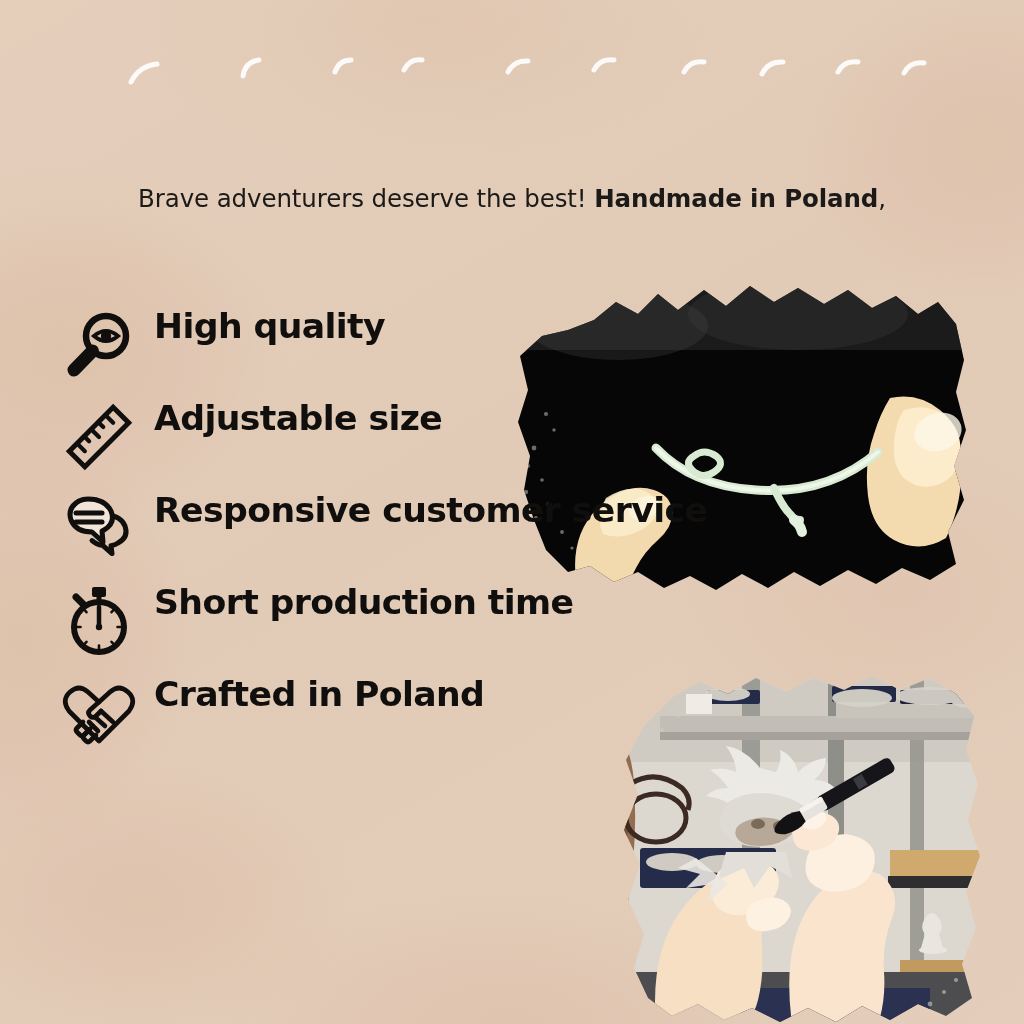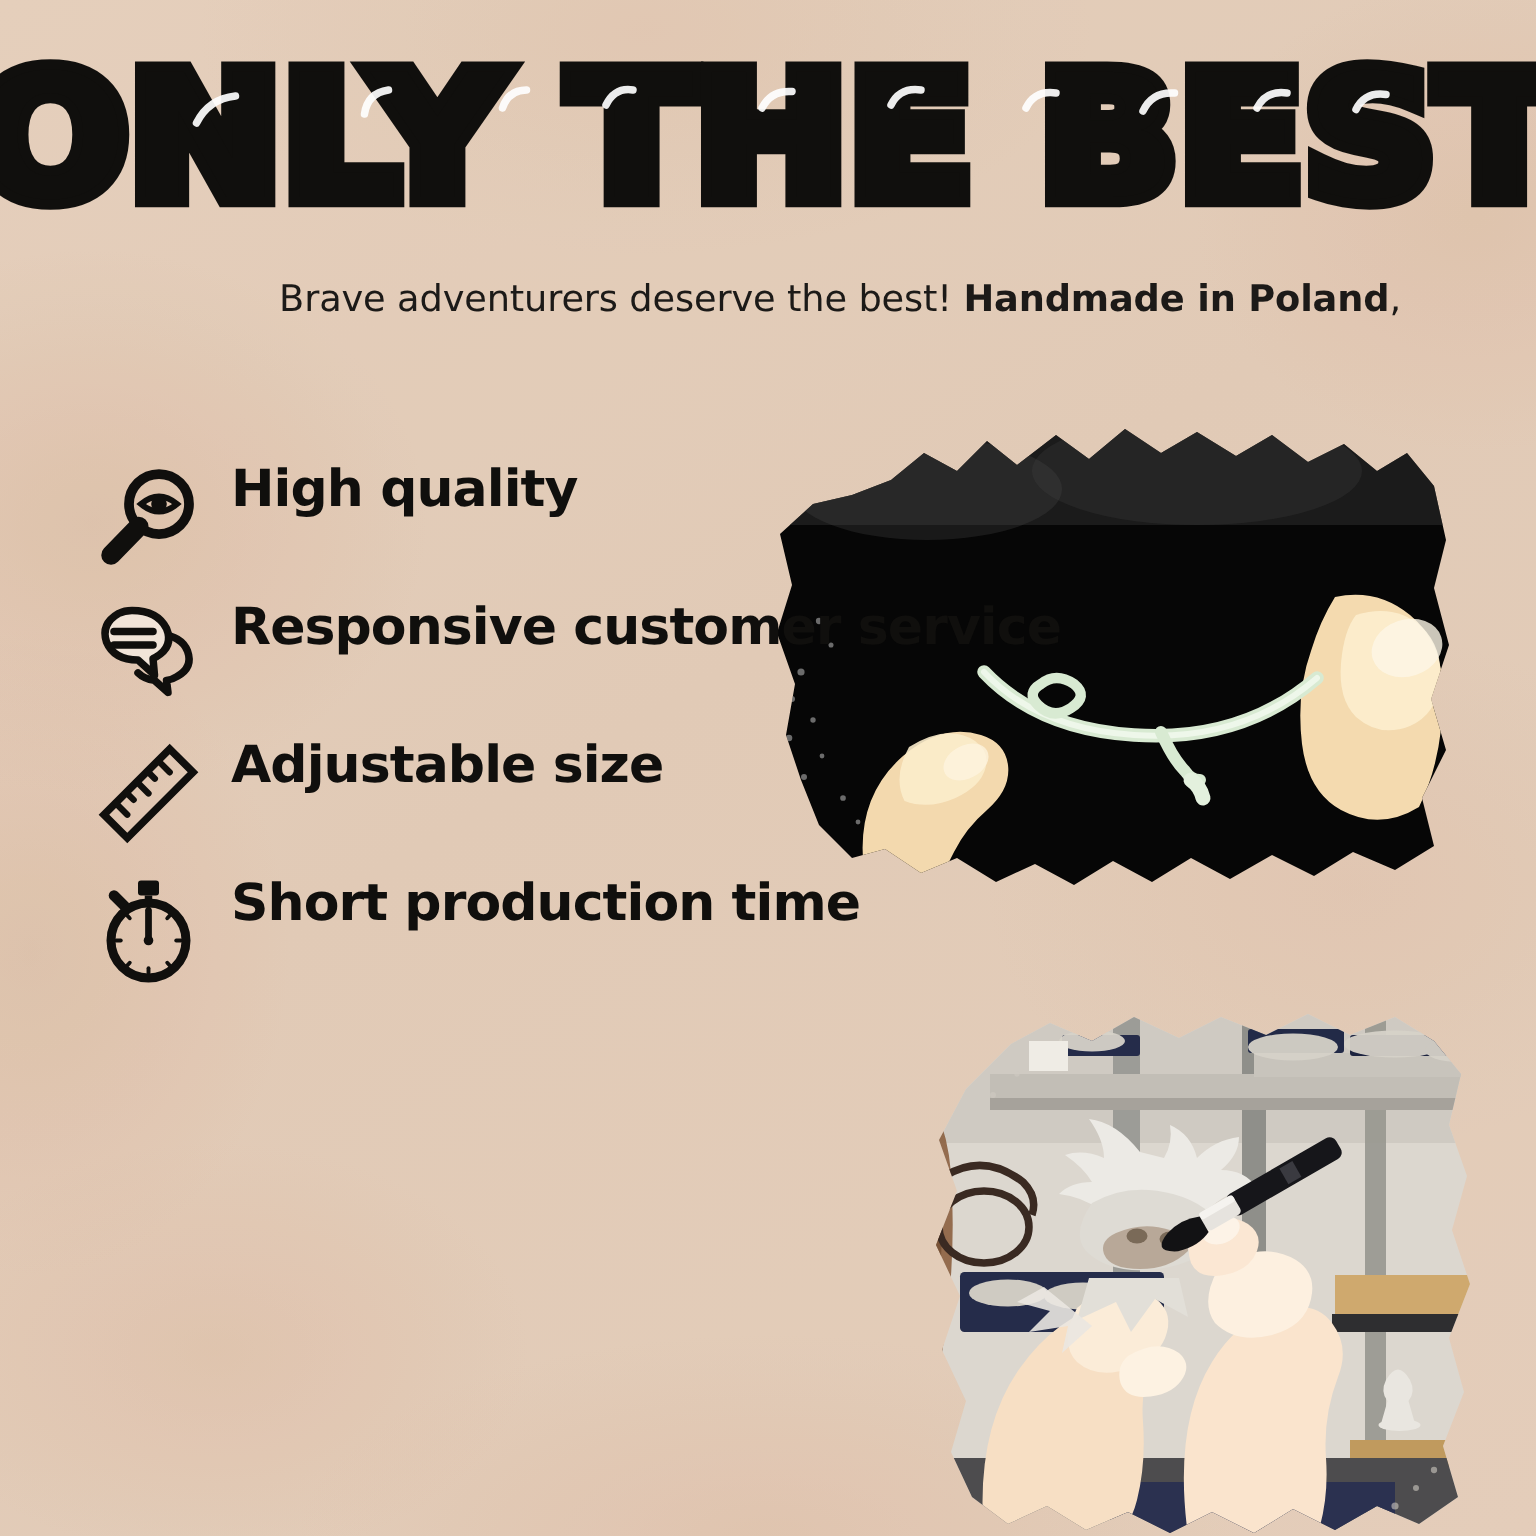--- a/index.html
+++ b/index.html
@@ -79,21 +79,21 @@
     pointer-events: none;
     z-index: 7;
   }
 
   
   #subtitle {
     position: absolute;
     top: 182px;
     left: 0;
     width: 1024px;
-    text-align: right;
+    text-align: center;
     font-family: "DejaVu Sans", sans-serif;
     font-size: 24.5px;
     line-height: 1.42;
     color: #1c1a18;
     letter-spacing: -0.1px;
     z-index: 6;
     padding: 0 90px;
   }
   #subtitle b { font-weight: 700; }
 
@@ -165,23 +165,20 @@
   
   .torn-svg { position: absolute; inset: 0; width: 100%; height: 100%; }
 </style>
 </head>
 <body>
 
 <div id="page">
 
   <div class="paper-texture"></div>
 
-  <div id="headline-wrap">
-    <div id="headline">ONLY THE BEST</div>
-  </div>
 
   <svg id="headline-gloss" viewBox="0 0 1024 60">
     <g fill="none" stroke="#ffffff" stroke-width="5" stroke-linecap="round" opacity="0.92">
       <path d="M131 36 q8 -16 26 -18"></path>
       <path d="M243 30 q2 -14 16 -16"></path>
       <path d="M335 26 q4 -12 16 -12"></path>
       <path d="M404 24 q6 -12 18 -10"></path>
       <path d="M508 26 q6 -12 20 -11"></path>
       <path d="M594 24 q6 -12 20 -10"></path>
       <path d="M684 26 q6 -12 20 -10"></path>
@@ -204,51 +201,51 @@
             <circle cx="42" cy="26" r="20" stroke-width="6.5"></circle>
             <path d="M28.5 41 L10 60" stroke-width="13" stroke-linecap="round"></path>
             <path d="M30 26 q12 -10 24 0 q-12 10 -24 0 z" stroke-width="4"></path>
             <circle cx="42" cy="26" r="5.2" fill="#100f0d" stroke="none"></circle>
           </g>
         </svg>
       </span>
       <span class="feature-label">High quality</span>
     </div>
 
-
-    <div class="feature">
-      <span class="feature-icon">
-        <svg width="72" height="70" viewBox="0 0 72 70">
-          <g fill="none" stroke="#100f0d" stroke-width="5" stroke-linejoin="round" stroke-linecap="round">
-            <path d="M44 21 q14 1 18 11 q4 11 -7 17 q-3 2 -7 2.6 l1 8 l-9 -8 q-7 -1 -11 -5"></path>
-            <path d="M25 5 q17 0 23 12 q5 12 -7 19 l-2 1 l1 11 l-11 -10 q-16 0 -21 -12 q-4 -12 8 -19 q4 -2 9 -2 z" fill="#f1e4d8"></path>
-            <path d="M13 19 h26"></path>
-            <path d="M13 28 h26"></path>
-          </g>
-        </svg>
-      </span>
-      <span class="feature-label">Responsive customer service</span>
-    </div>
 
     <div class="feature">
       <span class="feature-icon">
         <svg width="70" height="70" viewBox="0 0 70 70">
           <g transform="rotate(-45 35 35)">
             <rect x="4" y="24" width="62" height="22" fill="none" stroke="#100f0d" stroke-width="5"></rect>
             <g stroke="#100f0d" stroke-width="4.2" stroke-linecap="round">
               <path d="M15 24 v11"></path>
               <path d="M25 24 v7"></path>
               <path d="M35 24 v11"></path>
               <path d="M45 24 v7"></path>
               <path d="M55 24 v11"></path>
             </g>
           </g>
         </svg>
       </span>
       <span class="feature-label">Adjustable size</span>
+    </div>
+
+    <div class="feature">
+      <span class="feature-icon">
+        <svg width="72" height="70" viewBox="0 0 72 70">
+          <g fill="none" stroke="#100f0d" stroke-width="5" stroke-linejoin="round" stroke-linecap="round">
+            <path d="M44 21 q14 1 18 11 q4 11 -7 17 q-3 2 -7 2.6 l1 8 l-9 -8 q-7 -1 -11 -5"></path>
+            <path d="M25 5 q17 0 23 12 q5 12 -7 19 l-2 1 l1 11 l-11 -10 q-16 0 -21 -12 q-4 -12 8 -19 q4 -2 9 -2 z" fill="#f1e4d8"></path>
+            <path d="M13 19 h26"></path>
+            <path d="M13 28 h26"></path>
+          </g>
+        </svg>
+      </span>
+      <span class="feature-label">Responsive customer service</span>
     </div>
 
     <div class="feature">
       <span class="feature-icon">
         <svg width="70" height="72" viewBox="0 0 70 72">
           <g fill="none" stroke="#100f0d">
             <rect x="28" y="2" width="14" height="10" rx="2" fill="#100f0d" stroke="none"></rect>
             <path d="M35 12 v5" stroke-width="5"></path>
             <path d="M12 12 l7 7" stroke-width="7" stroke-linecap="round"></path>
             <circle cx="35" cy="42" r="25" stroke-width="6"></circle>
@@ -263,20 +260,36 @@
                 <path d="M20.5 59 l2 -2.2"></path>
               <path d="M13.5 42 h3"></path>
                 <path d="M20.5 25 l2 2.2"></path>
             </g>
           </g>
         </svg>
       </span>
       <span class="feature-label">Short production time</span>
     </div>
 
+    <div class="feature">
+      <span class="feature-icon">
+        <svg width="76" height="70" viewBox="0 0 76 70">
+          <g fill="none" stroke="#100f0d" stroke-width="4.6" stroke-linejoin="round" stroke-linecap="round">
+            <path d="M38 63 L8 33 q-8 -11 1 -19 q9 -8 18 0 l11 10 l11 -10 q9 -8 18 0 q9 8 1 19 z"></path>
+            <path d="M38 24 l-9 8 q-3 3 0 6 q3 3 6 0 l5 -5"></path>
+            <path d="M40 33 l12 11"></path>
+            <path d="M34 39 l10 9"></path>
+            <path d="M28 44 l9 9"></path>
+            <path d="M22 44 l-6 6 q-2 2 0 4 l3 3 q2 2 4 0 l6 -6"></path>
+            <path d="M29 51 l-6 6 q-2 2 0 4 l2 2 q2 2 4 0 l6 -6"></path>
+          </g>
+        </svg>
+      </span>
+      <span class="feature-label">Crafted in Poland</span>
+    </div>
 
   </div>
 
   <div class="photo" id="photo-bend">
     <svg class="torn-svg" viewBox="0 0 470 318" preserveAspectRatio="none">
       <defs>
         <clipPath id="tornTop" clipPathUnits="userSpaceOnUse">
           <path d="M96,40 L118,22 L140,34 L160,14 L180,30 L206,10 L228,26 L252,6 L276,22
                    L300,8 L326,24 L350,10 L374,28 L398,16 L420,34 L440,22 L458,44
                    L466,80 L458,112 L468,150 L456,186 L466,220 L450,252 L458,284

